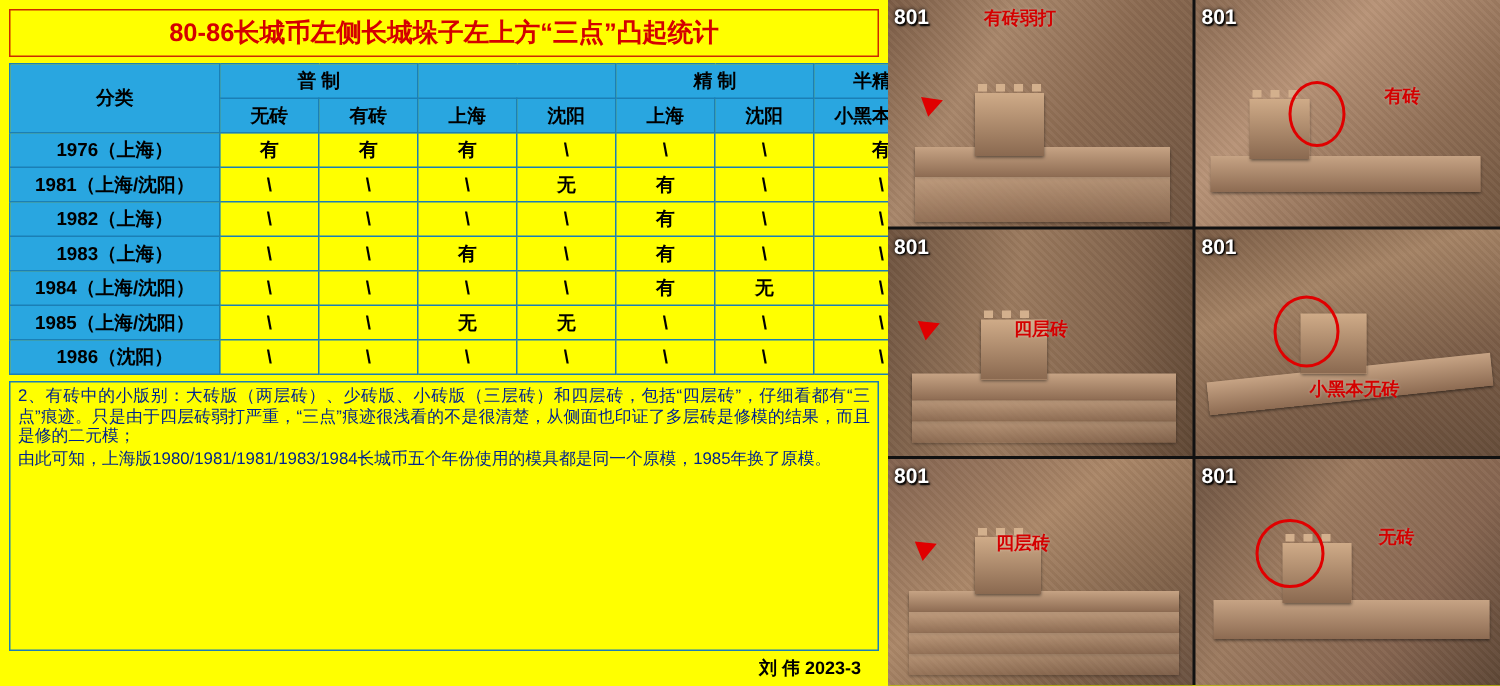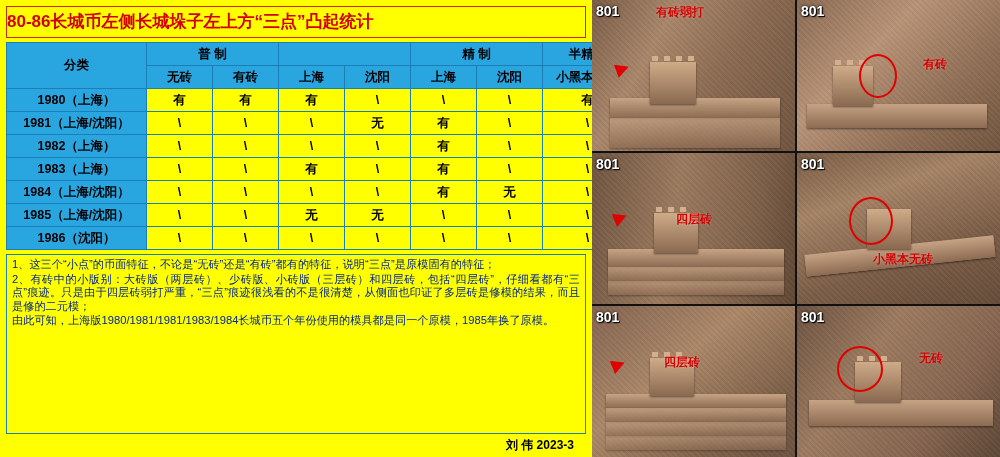--- a/index.html
+++ b/index.html
@@ -14,21 +14,21 @@
   .left{
     position:absolute;left:0;top:0;width:592px;height:457px;
     background:#ffff00;box-sizing:border-box;padding:4px 4px 0 4px;
   }
   .title{
     margin:2px 2px 4px 2px;
     border:1px solid #cc2a00;
     background:#ffff00;
     color:#d40000;
     font-size:17px;font-weight:bold;
-    text-align:left;
+    text-align:center;
     padding:3px 0 4px 0;
     letter-spacing:0px;
   }
   table.main{
     border-collapse:collapse;
     width:580px;
     margin:0 2px;
     table-layout:fixed;
   }
   table.main td,table.main th{
@@ -162,21 +162,21 @@
         <td class="hdr-sub">无砖</td>
         <td class="hdr-sub">有砖</td>
         <td class="hdr-sub">上海</td>
         <td class="hdr-sub">沈阳</td>
         <td class="hdr-sub">上海</td>
         <td class="hdr-sub">沈阳</td>
         <td class="hdr-sub">小黑本无砖</td>
       </tr>
 
       <tr>
-        <td class="rowlab">1980（上海）</td>
+        <td class="rowlab">1976（上海）</td>
         <td class="cell mark-red">有</td>
         <td class="cell mark-red">有</td>
         <td class="cell mark-red">有</td>
         <td class="cell mark-slash">\</td>
         <td class="cell mark-slash">\</td>
         <td class="cell mark-slash">\</td>
         <td class="cell mark-red">有</td>
       </tr>
 
       <tr>
@@ -241,21 +241,20 @@
         <td class="cell mark-slash">\</td>
         <td class="cell mark-slash">\</td>
         <td class="cell mark-slash">\</td>
         <td class="cell mark-slash">\</td>
         <td class="cell mark-slash">\</td>
       </tr>
     </tbody>
       </table>
 
     <div class="notes">
-      <p>1、这三个“小点”的币面特征，不论是“无砖”还是“有砖”都有的特征，说明“三点”是原模固有的特征；</p>
       <p>2、有砖中的小版别：大砖版（两层砖）、少砖版、小砖版（三层砖）和四层砖，包括“四层砖”，仔细看都有“三点”痕迹。只是由于四层砖弱打严重，“三点”痕迹很浅看的不是很清楚，从侧面也印证了多层砖是修模的结果，而且是修的二元模；</p>
       <p>由此可知，上海版1980/1981/1981/1983/1984长城币五个年份使用的模具都是同一个原模，1985年换了原模。</p>
     </div>
 
     <div class="sign">刘 伟 2023-3</div>
   </div>
 
   <div class="right">
 
     <div class="cellimg tex1">

